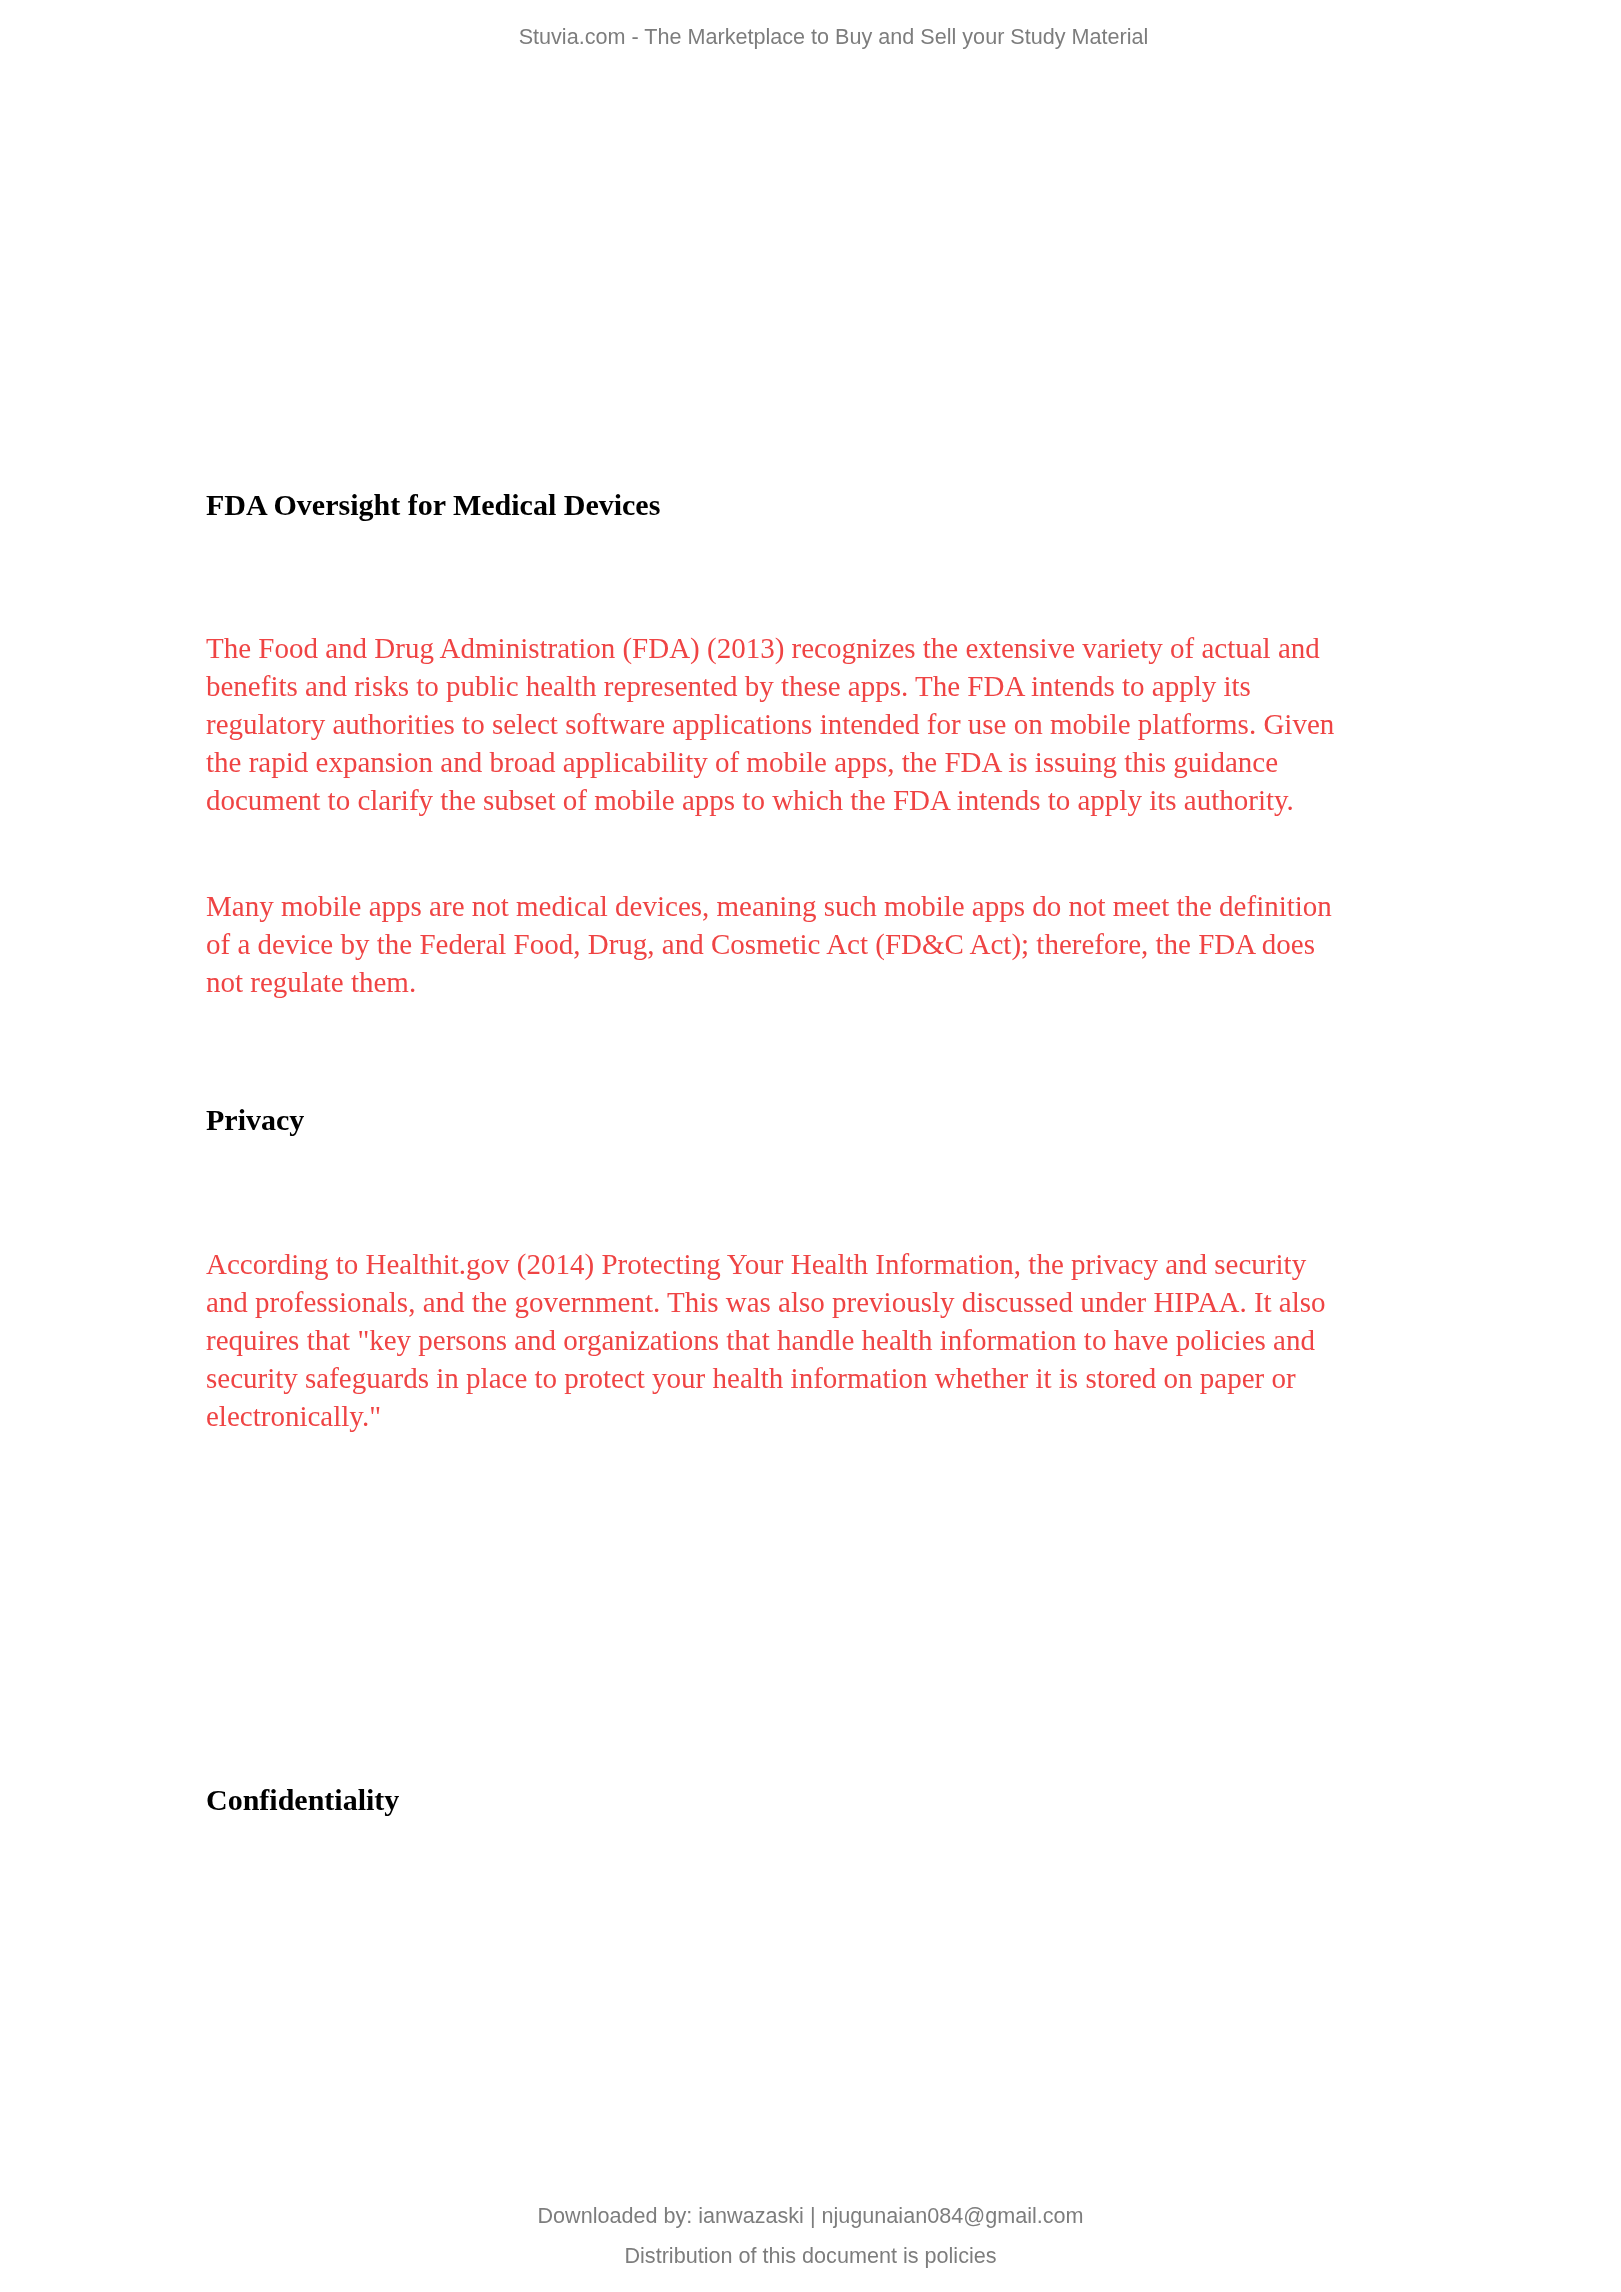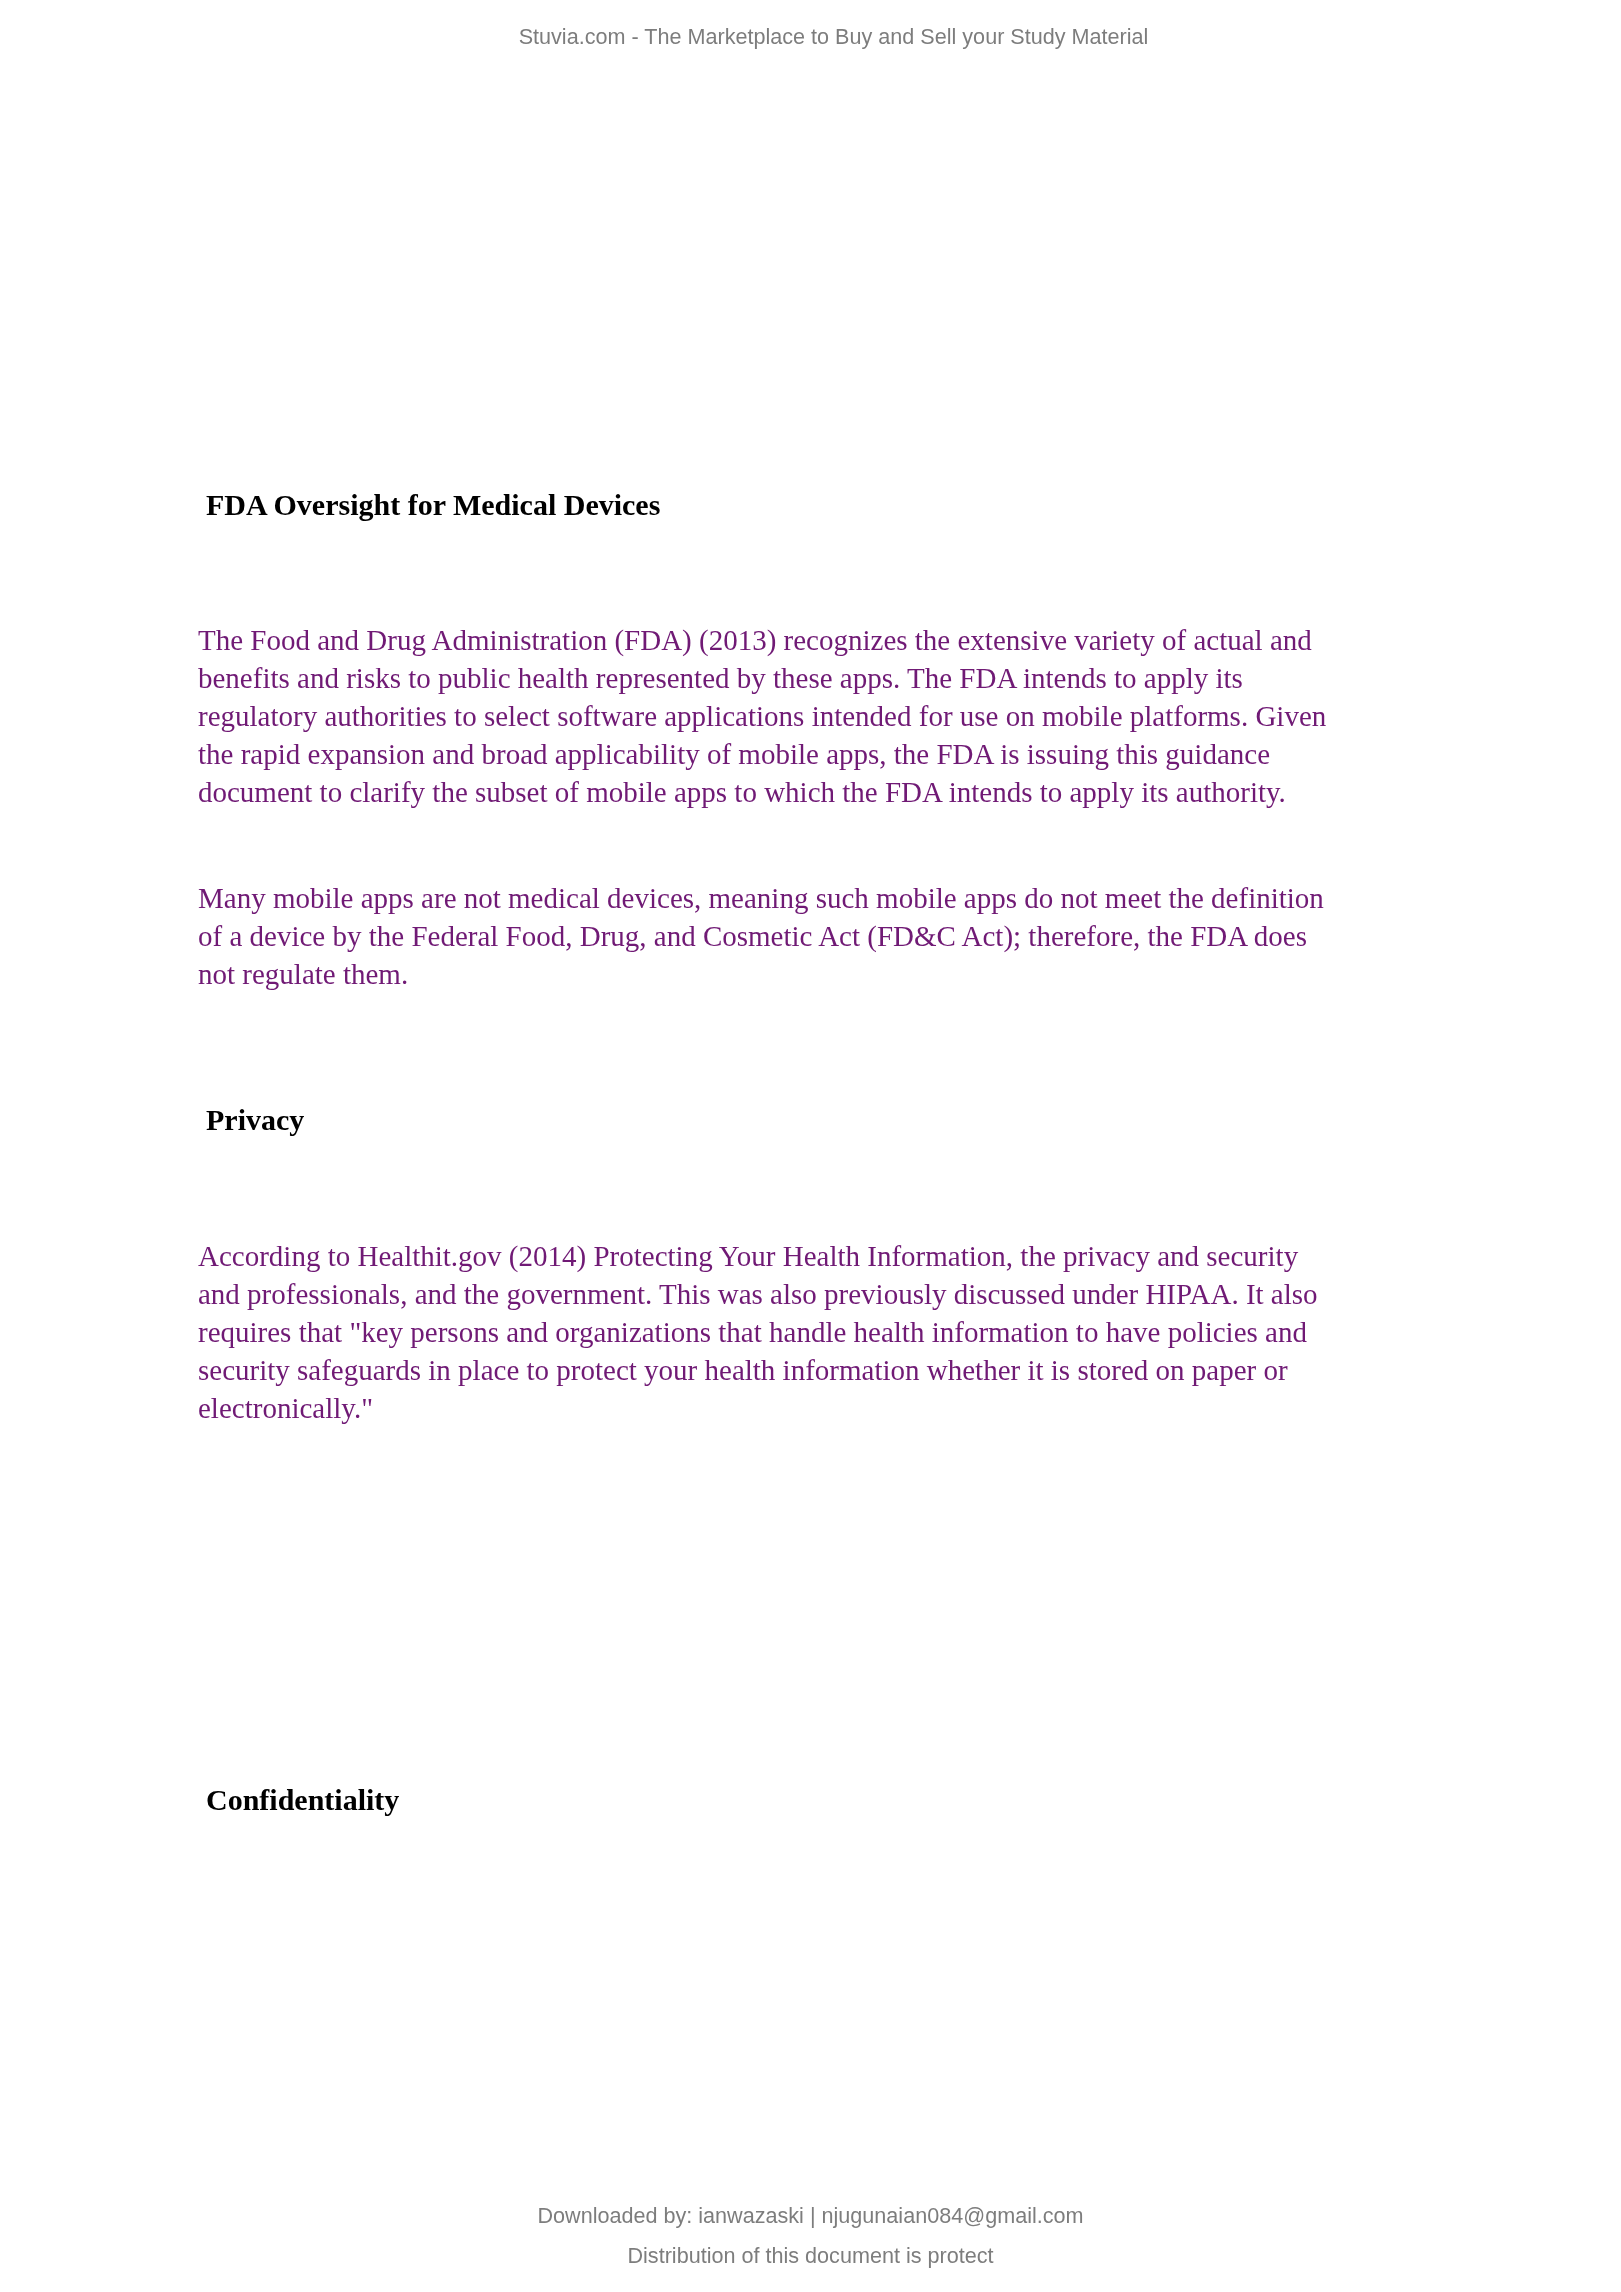--- a/index.html
+++ b/index.html
@@ -7,22 +7,22 @@
   .watermark {
     position:absolute; left:0; width:1621px; text-align:center;
     font-family:"Liberation Sans", sans-serif; color:#7d7d7d; font-size:21.6px;
   }
   .heading {
     position:absolute; left:198px; margin:8px;
     font-family:"Liberation Serif", serif; font-weight:bold; font-size:30px; color:#000;
     white-space:nowrap;
   }
   .para {
-    position:absolute; left:198px; width:1294px; margin:0;
-    font-family:"Liberation Serif", serif; font-size:29px; line-height:38px; color:#701a75;
+    position:absolute; left:198px; width:1294px; margin:8px;
+    font-family:"Liberation Serif", serif; font-size:29px; line-height:38px; color:#ef4444;
   }
   .para span.line { display:block; white-space:nowrap; }
 </style>
 </head>
 <body>
 
 <div class="watermark" style="top:23.5px;padding-left:23px;">Stuvia.com - The Marketplace to Buy and Sell your Study Material</div>
 
 <h2 class="heading" style="top:480px;">FDA Oversight for Medical Devices</h2>
 
@@ -46,14 +46,14 @@
   <span class="line">According to Healthit.gov (2014) Protecting Your Health Information, the privacy and security</span>
   <span class="line">and professionals, and the government. This was also previously discussed under HIPAA. It also</span>
   <span class="line">requires that "key persons and organizations that handle health information to have policies and</span>
   <span class="line">security safeguards in place to protect your health information whether it is stored on paper or</span>
   <span class="line">electronically."</span>
 </div>
 
 <h2 class="heading" style="top:1775px;">Confidentiality</h2>
 
 <div class="watermark" style="top:2203px;">Downloaded by: ianwazaski | njugunaian084@gmail.com</div>
-<div class="watermark" style="top:2243px;">Distribution of this document is protect</div>
+<div class="watermark" style="top:2243px;">Distribution of this document is policies</div>
 
 
 </body></html>

